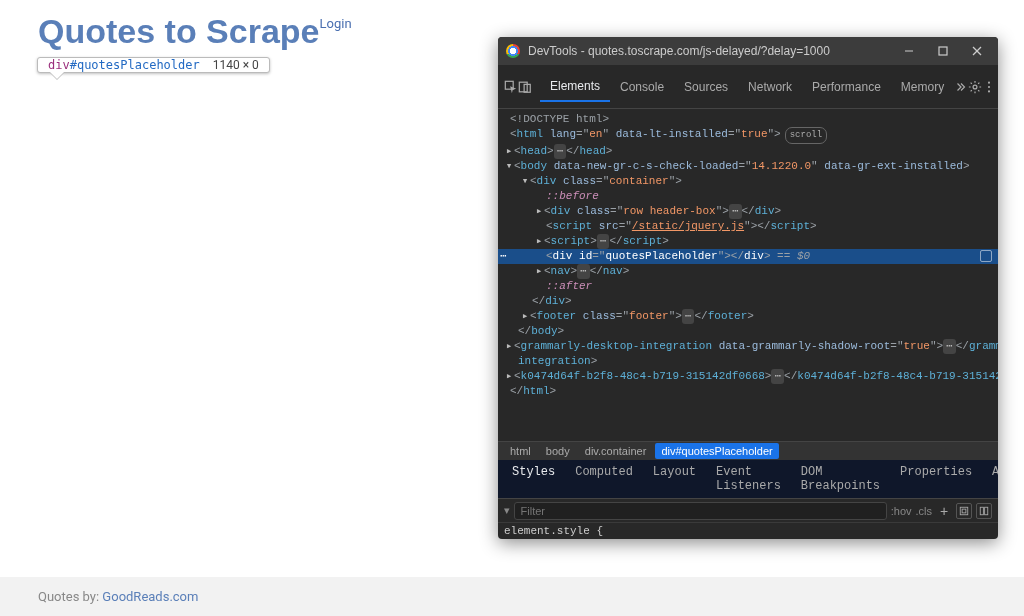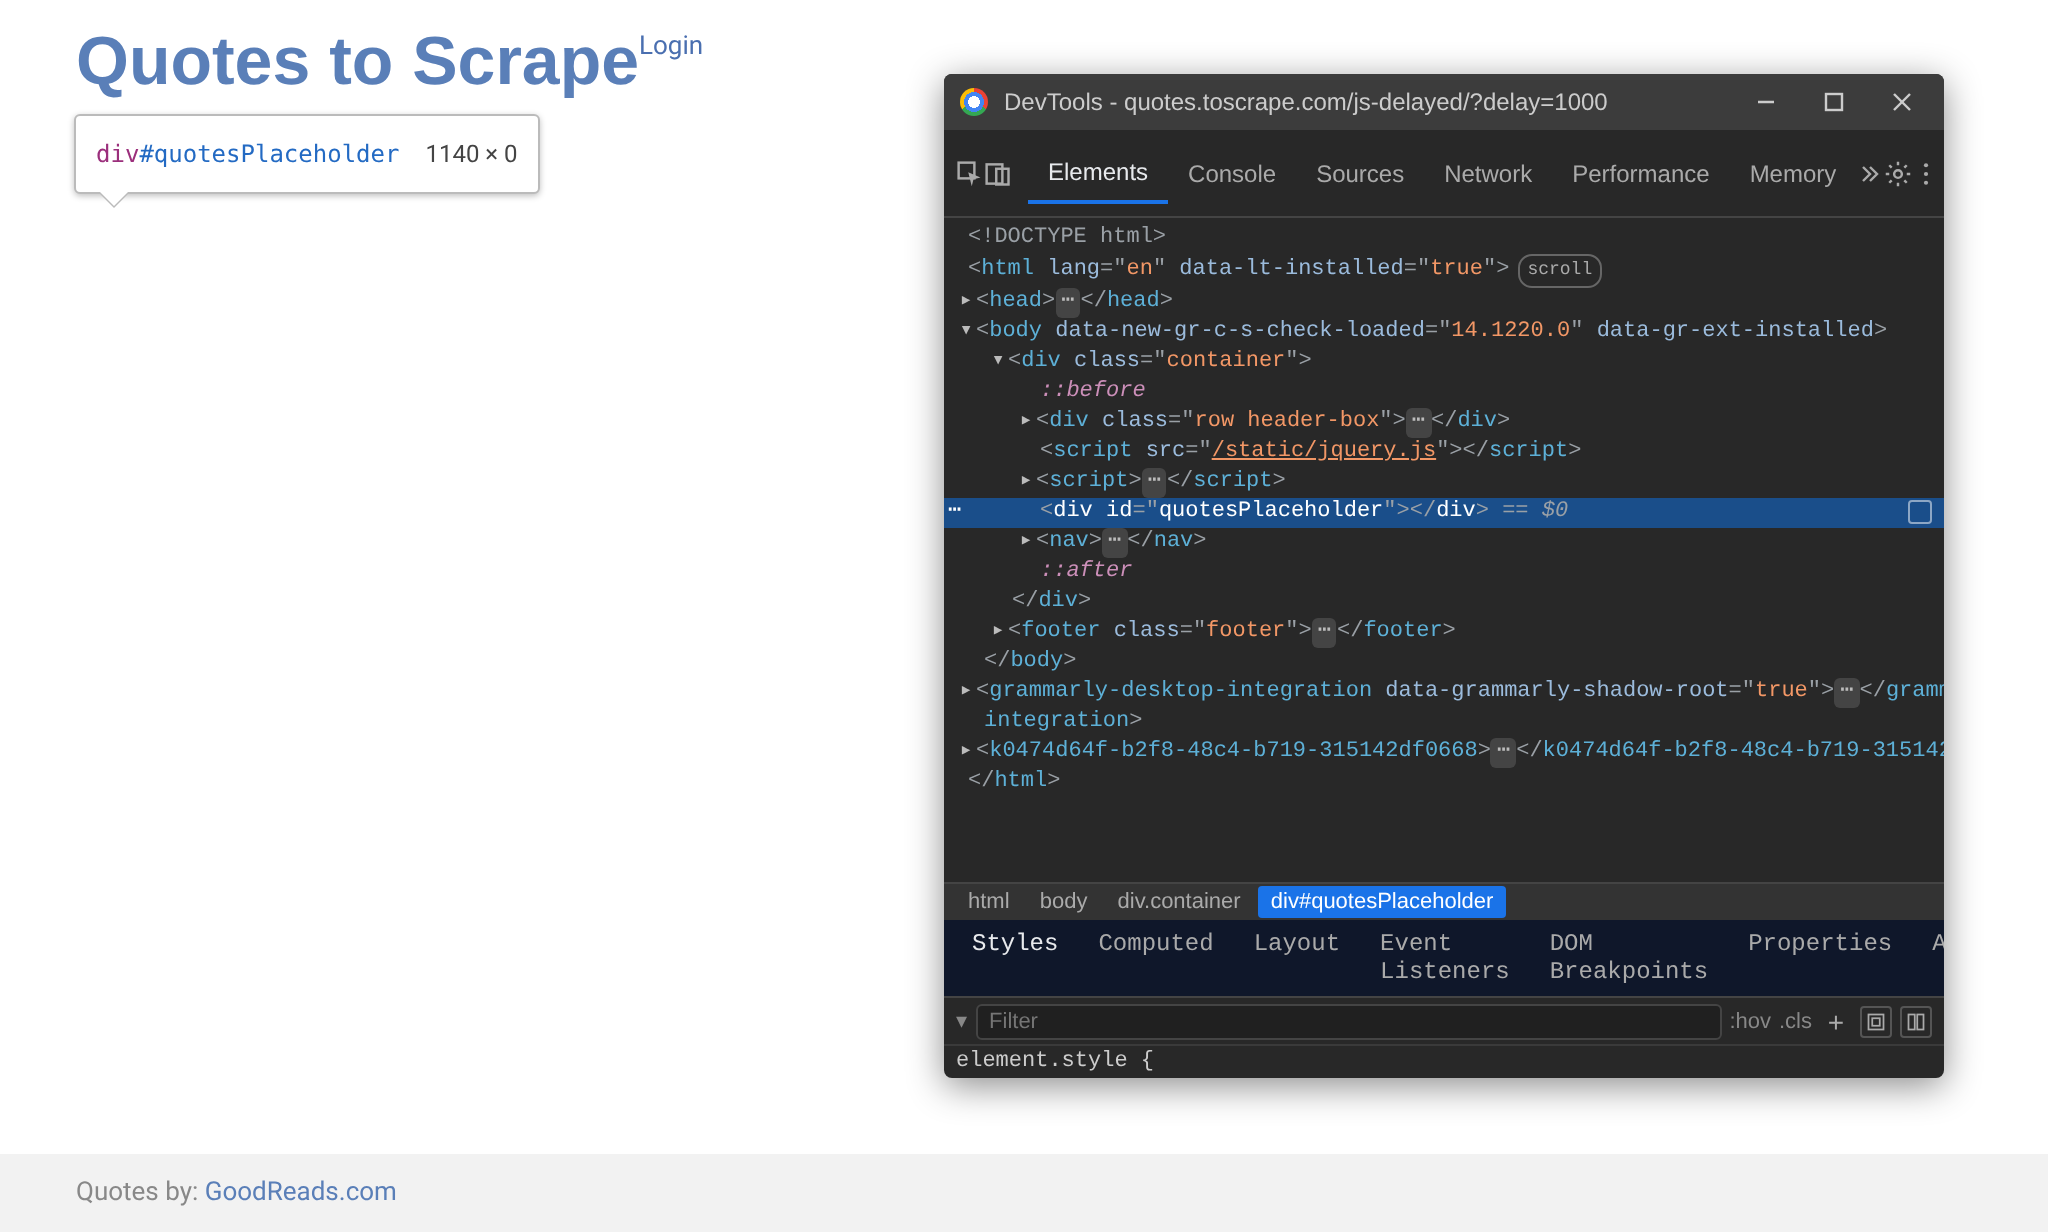--- a/index.html
+++ b/index.html
@@ -4,33 +4,33 @@
 <style>
 * { margin: 0; padding: 0; box-sizing: border-box; }
 body { font-family: -apple-system, BlinkMacSystemFont, "Segoe UI", Roboto, sans-serif; background: #fff; width: 1024px; height: 616px; overflow: hidden; position: relative; }
 
 
 .page-header { padding: 12px 38px 0; display: flex; justify-content: flex-start; align-items: flex-start; }
 .page-title { color: #5a7fb8; font-weight: 700; font-size: 34px; font-family: Verdana, Geneva, sans-serif; }
 .login-link { color: #4a6fb0; font-size: 13px; text-decoration: none; margin-top: 4px; margin-right: 36px; }
 
 
-.tooltip { position: absolute; left: 37px; top: 57px; background: #fff; border: 1px solid #bbb; border-radius: 3px; padding: 12px 10px; font-size: 12px; box-shadow: 0 1px 3px rgba(0,0,0,0.25); white-space: nowrap; }
+.tooltip { position: absolute; left: 37px; top: 57px; background: #fff; border: 1px solid #bbb; border-radius: 3px; padding: 0 10px; font-size: 12px; box-shadow: 0 1px 3px rgba(0,0,0,0.25); white-space: nowrap; }
 .tooltip .tag { color: #9b2f7c; font-family: Menlo, Consolas, monospace; }
 .tooltip .id { color: #236ac3; font-family: Menlo, Consolas, monospace; }
 .tooltip .dims { color: #444; margin-left: 10px; }
 .tooltip::after { content:""; position:absolute; left: 12px; bottom:-7px; border:7px solid transparent; border-top-color:#fff; border-bottom:none; }
 .tooltip::before { content:""; position:absolute; left: 11px; bottom:-8px; border:8px solid transparent; border-top-color:#bbb; border-bottom:none; }
 
 
 .page-footer { position: absolute; bottom: 0; left: 0; right: 0; background: #f2f2f2; padding: 12px 38px; font-size: 13px; color: #888; }
 .page-footer a { color: #5a7fb8; text-decoration: none; }
 
 
-.devtools { position: absolute; left: 472px; top: 37px; width: 500px; height: 502px; background: #282828; color: #ddd; font-family: Menlo, Consolas, "Courier New", monospace; font-size: 11px; box-shadow: 0 4px 18px rgba(0,0,0,0.45); border-radius: 4px; overflow: hidden; display: flex; flex-direction: column; }
+.devtools { position: absolute; left: 498px; top: 37px; width: 500px; height: 502px; background: #282828; color: #ddd; font-family: Menlo, Consolas, "Courier New", monospace; font-size: 11px; box-shadow: 0 4px 18px rgba(0,0,0,0.45); border-radius: 4px; overflow: hidden; display: flex; flex-direction: column; }
 
 .dt-titlebar { height: 28px; background: #3c3c3c; display: flex; align-items: center; padding: 0 8px; gap: 8px; }
 .dt-titlebar .chrome-icon { width: 14px; height:14px; border-radius:50%; background: radial-gradient(circle at center, #fff 0 3px, #4285F4 3px 5px, transparent 5px), conic-gradient(#EA4335 0 120deg, #34A853 120deg 240deg, #FBBC05 240deg 360deg); }
 .dt-title { color: #ccc; font-size: 12px; font-family: "Segoe UI", sans-serif; flex: 1; }
 .dt-winbtn { width: 26px; height: 26px; display:flex; align-items:center; justify-content:center; color:#ccc; cursor:pointer; font-size: 12px; }
 .dt-winbtn svg { width: 12px; height:12px; stroke:#ccc; stroke-width:1.2; fill:none; }
 
 .dt-toolbar { height: 44px; background: #282828; border-bottom: 1px solid #444; display: flex; align-items: center; padding: 0 6px; gap: 0; font-family: "Segoe UI", sans-serif; font-size: 12px; }
 .dt-toolbar .icon-btn { width: 24px; height:24px; display:flex; align-items:center; justify-content:center; cursor:pointer; color:#aaa; }
 .dt-toolbar .divider { width:1px; height:18px; background:#555; margin: 0 4px; }

